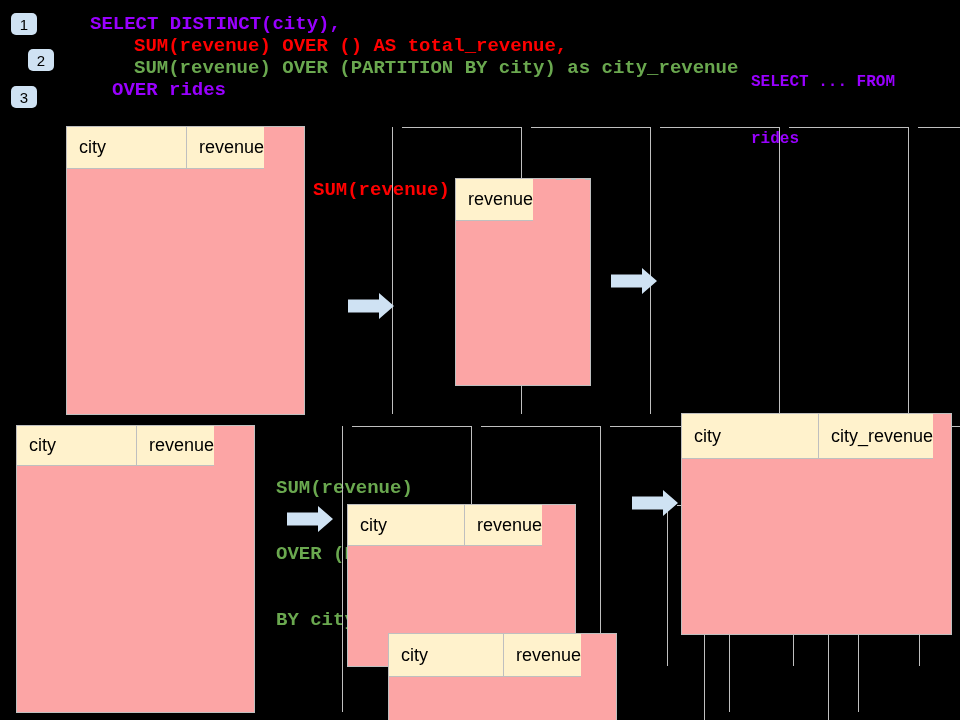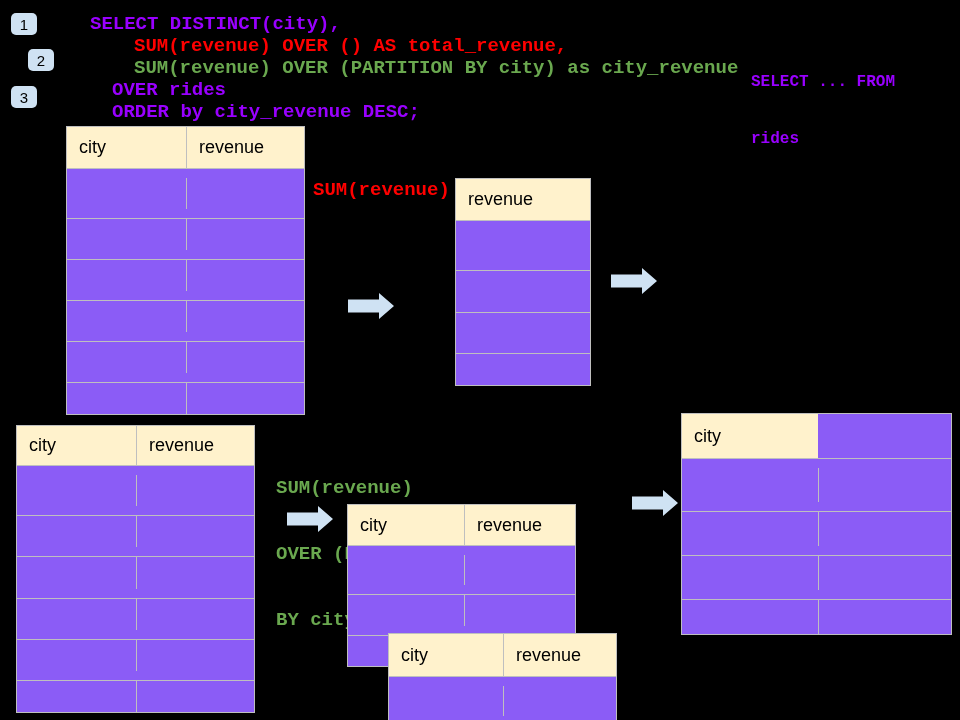--- a/index.html
+++ b/index.html
@@ -15,23 +15,23 @@
     font-size:15px;font-family:"Liberation Sans",sans-serif;
   }
   .code{
     position:absolute;
     font-family:"Liberation Mono","DejaVu Sans Mono",monospace;
     font-weight:bold;font-size:19px;line-height:22px;white-space:pre;
   }
   .code .ln{display:block;font-family:Liberation Mono, monospace;}
   .code.sidenote{font-size:16px;line-height:19px;}
   .tbl{
-    position:absolute;box-sizing:border-box;background:#8b5cf6;
+    position:absolute;box-sizing:border-box;background:#fca5a5;
     border:1px solid var(--table-border,#BFBFBF);
-    display:flex;flex-direction:column;gap:9px;
+    display:flex;flex-direction:row;gap:9px;
   }
   .thead{
     display:flex;flex:none;height:var(--headh,42px);
     border-bottom:1px solid var(--table-border,#BFBFBF);
   }
   .trow{display:flex;flex:1;}
   .trow + .trow{border-top:1px solid var(--table-border,#BFBFBF);}
   .cell{flex:1 1 auto;box-sizing:border-box;min-width:0;}
   .cell + .cell{border-left:1px solid var(--table-border,#BFBFBF);}
   .cell.c1{flex:0 0 var(--col1,50%);}
@@ -49,21 +49,20 @@
 <div class="stage">
 
   <div class="badge" style="left:11px;top:13px;">1</div>
   <div class="badge" style="left:28px;top:49px;">2</div>
   <div class="badge" style="left:11px;top:86px;">3</div>
 
   <div class="code" style="left: 90px; top: 13px; color: rgb(153, 0, 255);">SELECT DISTINCT(city),</div>
   <div class="code" style="left: 134px; top: 35px; color: rgb(255, 0, 0);">SUM(revenue) OVER () AS total_revenue,</div>
   <div class="code" style="left: 134px; top: 57px; color: rgb(106, 168, 79);">SUM(revenue) OVER (PARTITION BY city) as city_revenue</div>
   <div class="code" style="left: 112px; top: 79px; color: rgb(153, 0, 255);">OVER rides</div>
-  <div class="code" style="left: 112px; top: 101px; color: rgb(153, 0, 255);">ORDER by city_revenue DESC;</div>
 
   <div class="code sidenote" style="left: 751px; top: 35px; color: rgb(153, 0, 255);">
     <span class="ln">SELECT ... FROM</span>
     <span class="ln">rides</span>
   </div>
 
   <div class="code" style="left: 313px; top: 135px; color: rgb(255, 0, 0);">
     <span class="ln">SUM(revenue)</span>
   </div>
 
@@ -183,20 +182,21 @@
       </div>
       <div class="trow">
         <div class="cell c1"></div>
         <div class="cell"></div>
       </div>
     </div>
 
   <div class="tbl" style="left:681px;top:413px;width:271px;height:222px;--headh:44px;--col1:136px;">
       <div class="thead">
         <div class="cell hcell c1">city</div>
+        <div class="cell hcell">city_revenue</div>
       </div>
       <div class="trow">
         <div class="cell c1"></div>
         <div class="cell"></div>
       </div>
       <div class="trow">
         <div class="cell c1"></div>
         <div class="cell"></div>
       </div>
       <div class="trow">

